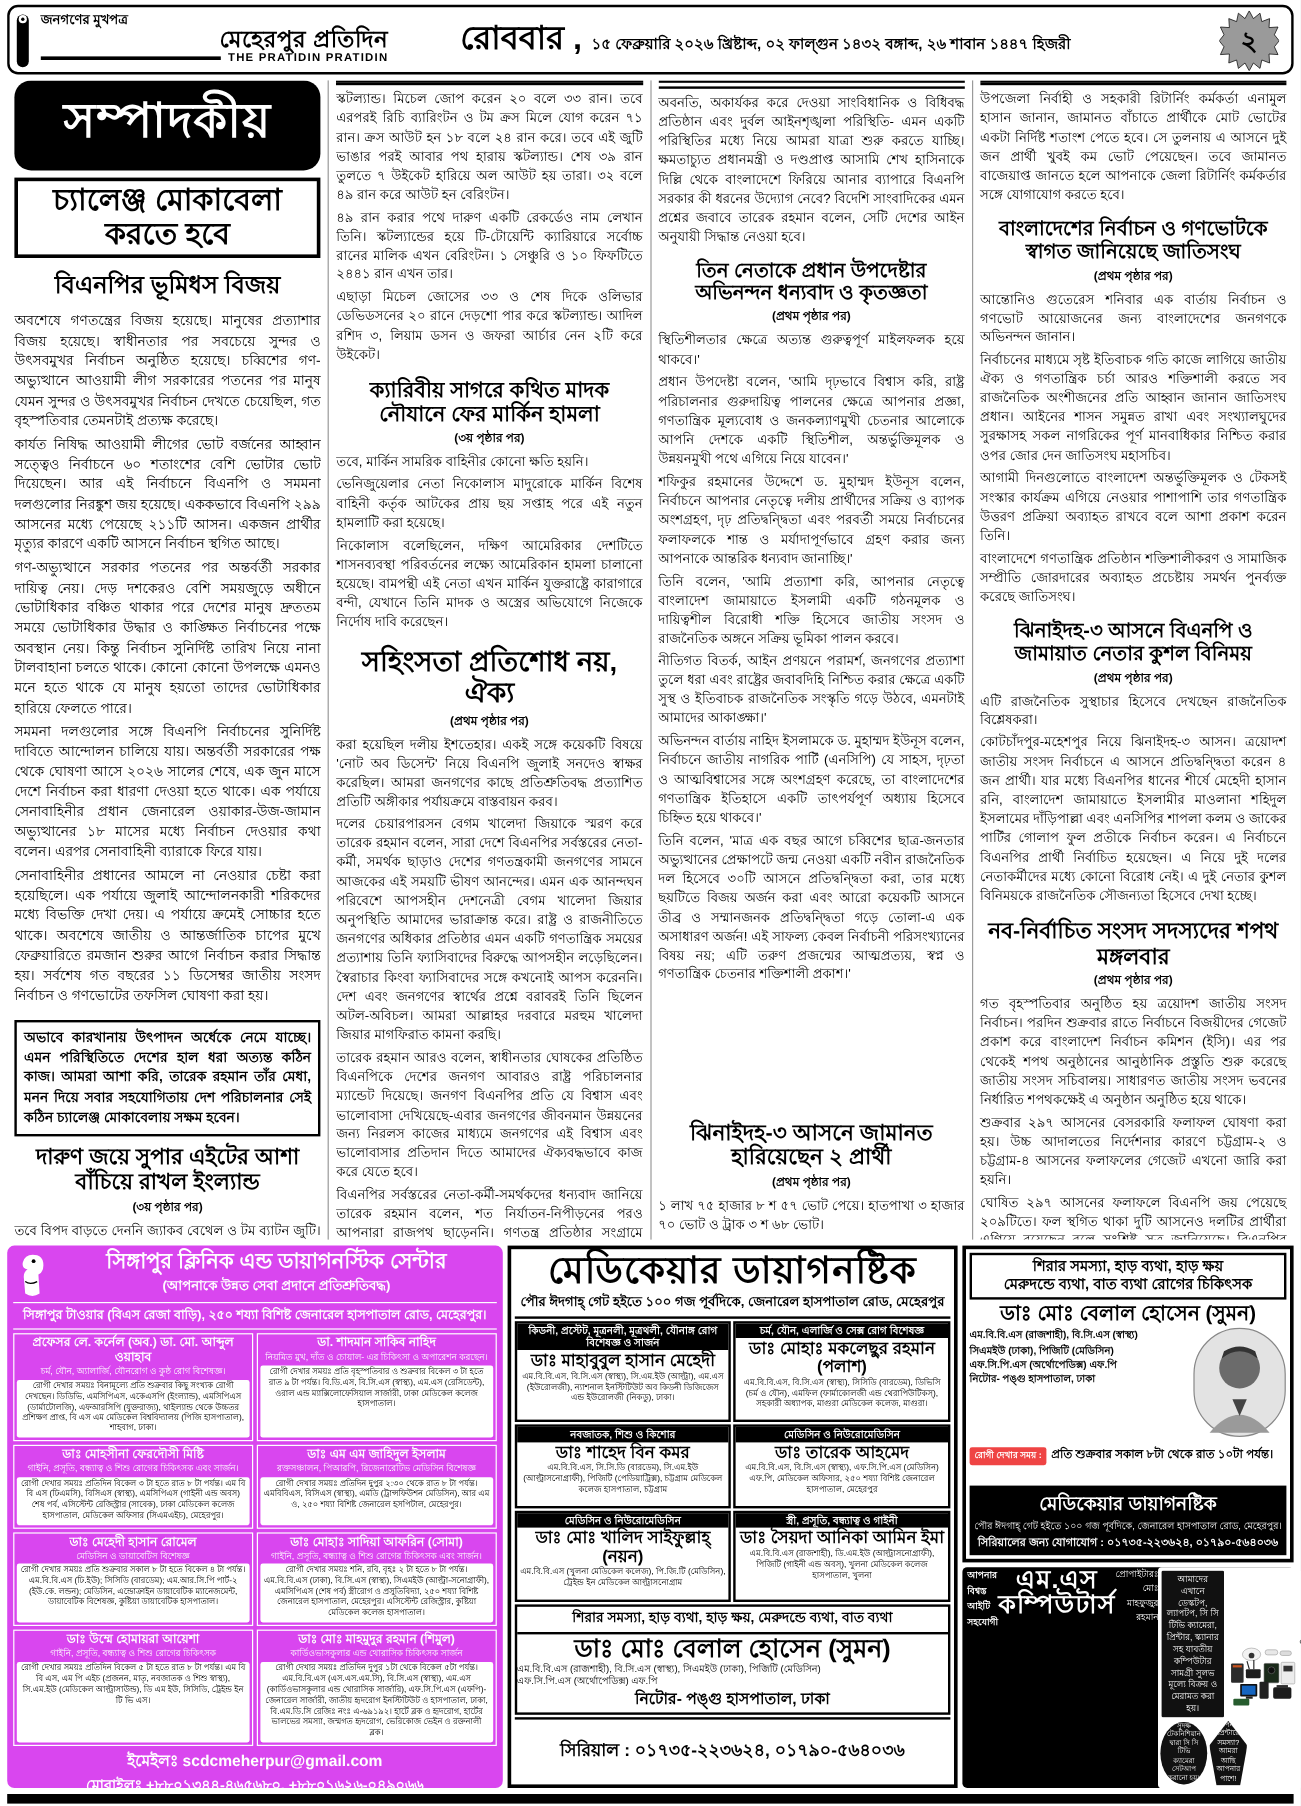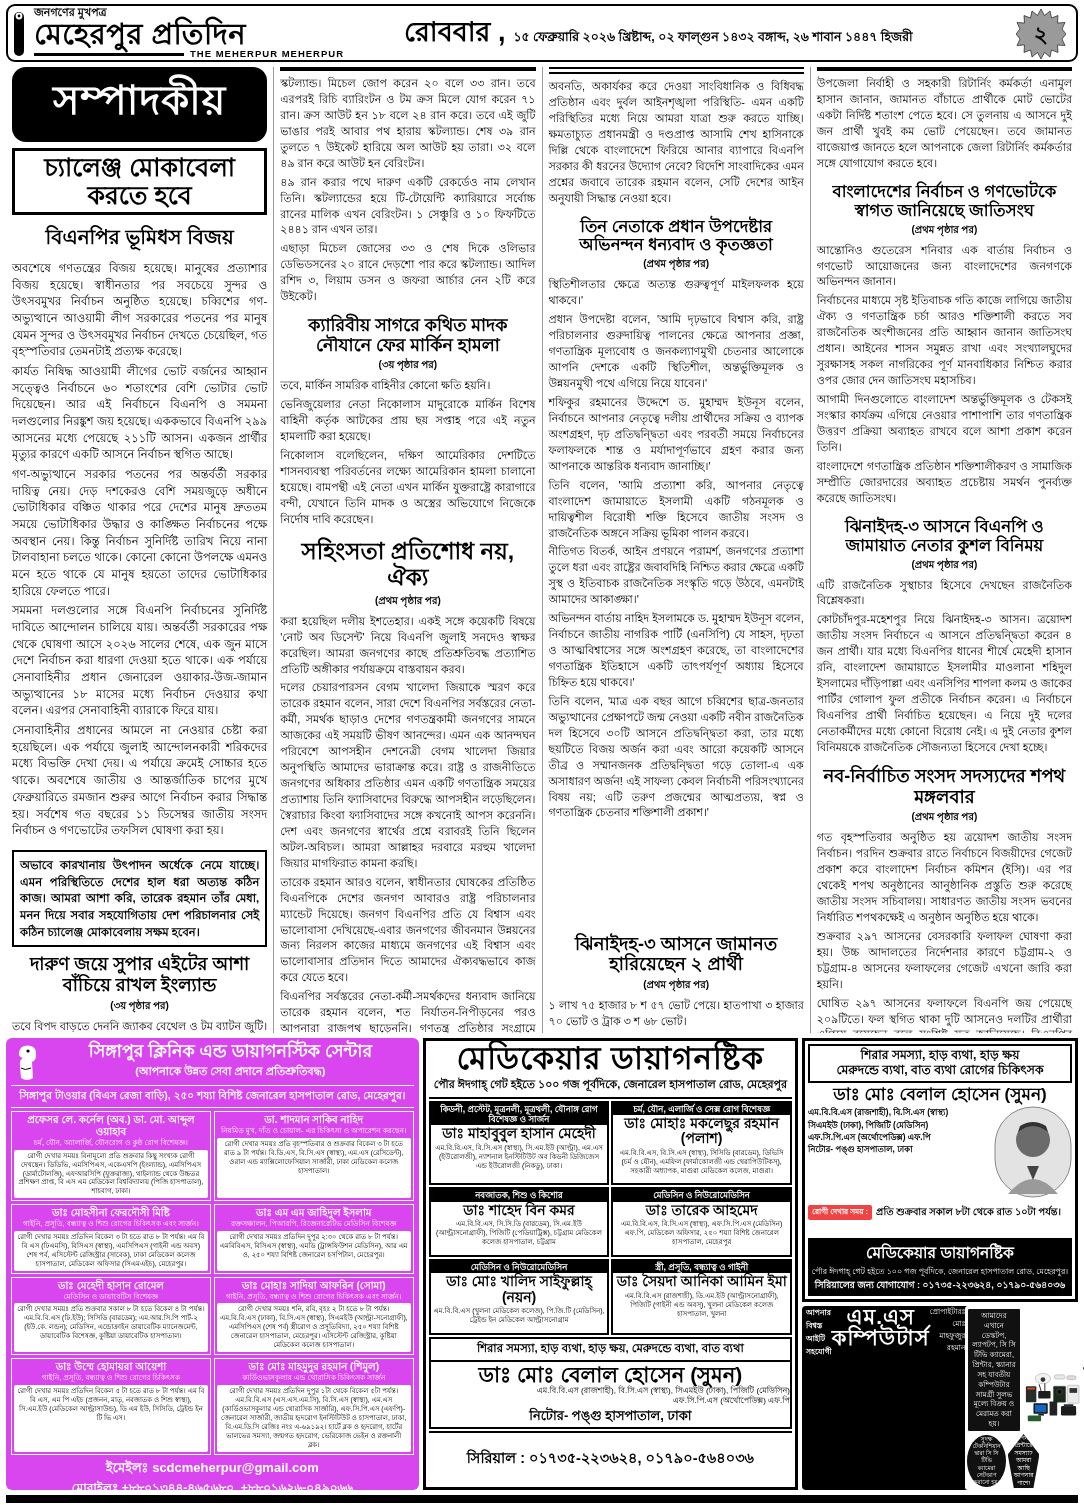--- a/index.html
+++ b/index.html
@@ -7,21 +7,21 @@
   body { font-family: "Liberation Sans", "DejaVu Sans", sans-serif; color:#000; }
   .page { width:1084px; height:1505px; background:#fff; margin:0 auto; position:relative;
           padding:4px 6px 0 6px; overflow:hidden; }
 
   
   .masthead { height:58px; border:2.5px solid #000; border-radius:9px; display:flex;
               align-items:center; padding:3px 10px 3px 26px; position:relative; background:#fff; }
   .scroll-icon { position:absolute; left:4px; top:4px; width:16px; height:48px; }
   .mh-left { line-height:1.05; }
   .mh-tagline { font-size:11px; font-weight:700; }
-  .mh-title { font-size:29px; font-weight:800; letter-spacing:0.5px; }
+  .mh-title { font-size:19px; font-weight:800; letter-spacing:0.5px;text-align:right; }
   .mh-subrow { display:flex; align-items:center; gap:6px; }
   .mh-rule { flex:0 0 150px; border-top:3px solid #000; }
   .mh-subtitle { font-size:9.5px; font-weight:700; letter-spacing:1px; }
   .mh-date { margin-left:60px; display:flex; align-items:baseline; gap:8px; }
   .mh-day { font-size:27px; font-weight:800; }
   .mh-dateline { font-size:12.5px; font-weight:700;margin-top:12px; }
   .badge { position:absolute; right:10px; top:3px; width:50px; height:50px; }
   .badge svg { width:100%; height:100%; }
 
   
@@ -78,21 +78,21 @@
               padding-bottom:2px; margin-bottom:2px; }
   .med-grid { display:grid; grid-template-columns:1fr 1fr; gap:2px; flex:1; }
   .med-cell { border:2px solid #000; display:flex; flex-direction:column; }
   .med-dept { background:#000; color:#fff; font-size:8.6px; font-weight:700; text-align:center;
               padding:1px 2px; line-height:1.2; }
   .med-name { font-size:14px; font-weight:800; text-align:center; line-height:1.1; padding:1px 0; }
   .med-creds { font-size:7px; text-align:center; line-height:1.3; padding:0 2px 2px; }
   .med-bottom { border:2.5px solid #000; margin-top:2px; }
   .med-problems { font-size:11.5px; font-weight:800; text-align:center; border-bottom:2px solid #000; padding:1px; }
   .med-bname { font-size:21px; font-weight:800; text-align:center; line-height:1.1; margin-top:1px; }
-  .med-bcreds { font-size:8px; text-align:right; line-height:1.25; }
+  .med-bcreds { font-size:8px; text-align:left; line-height:1.25; }
   .med-bhosp { font-size:13px; font-weight:800; text-align:center; }
   .med-serial { font-size:14.5px; font-weight:800; text-align:center; border-top:2.5px solid #000;
                 padding:14px 0; margin-top:2px; }
 
   
   .ad-right { width:276px; display:flex; flex-direction:column; gap:4px; }
   .ad-belal { border:3px solid #000; padding:3px; height:296px; display:flex; flex-direction:column; }
   .belal-header { border:2px solid #000; font-size:12.3px; font-weight:800; text-align:center;
                   line-height:1.25; padding:2px; }
   .belal-name { font-size:17px; font-weight:800; text-align:center; margin:3px 0 2px; line-height:1.1; }
@@ -143,21 +143,21 @@
           <rect x="2" y="2" width="10" height="44" rx="5" fill="#000"></rect>
           <circle cx="7" cy="6" r="3.4" fill="#fff"></circle>
           <circle cx="7" cy="6" r="1.4" fill="#000"></circle>
         </svg>
     </span>
     <div class="mh-left">
       <div class="mh-tagline">জনগণের মুখপত্র</div>
       <div class="mh-title">মেহেরপুর প্রতিদিন</div>
       <div class="mh-subrow">
         <span class="mh-rule"></span>
-        <span class="mh-subtitle">THE MEHERPUR MEHERPUR</span>
+        <span class="mh-subtitle">THE PRATIDIN PRATIDIN</span>
       </div>
     </div>
     <div class="mh-date">
       <span class="mh-day">রোববার ,</span>
       <span class="mh-dateline">১৫ ফেব্রুয়ারি ২০২৬ খ্রিষ্টাব্দ, ০২ ফাল্গুন ১৪৩২ বঙ্গাব্দ, ২৬ শাবান ১৪৪৭ হিজরী</span>
     </div>
     <div class="badge">
       <svg viewBox="0 0 50 50">
         <polygon fill="#9a9a9a" stroke="#000" stroke-width="0.6" points="25,0 28.5,6.5 34,2 35.5,9 42,6.5 41.5,14 49,13.5 46,20 50,25 46,30 49,36.5 41.5,36 42,43.5 35.5,41 34,48 28.5,43.5 25,50 21.5,43.5 16,48 14.5,41 8,43.5 8.5,36 1,36.5 4,30 0,25 4,20 1,13.5 8.5,14 8,6.5 14.5,9 16,2 21.5,6.5"></polygon>
         <text x="25" y="33" font-size="22" font-weight="bold" text-anchor="middle" fill="#000">২</text>

